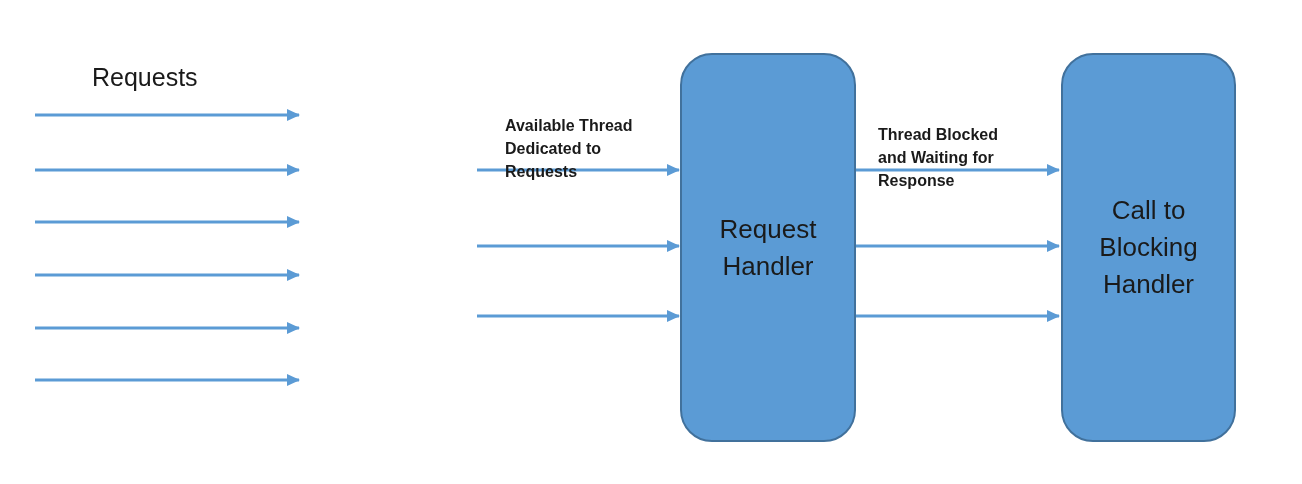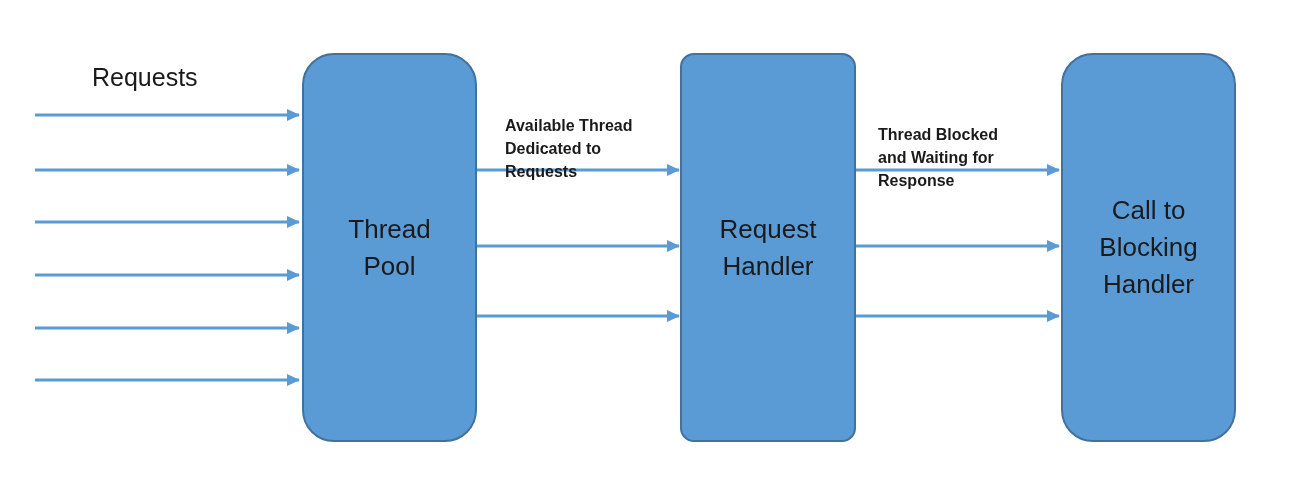--- a/index.html
+++ b/index.html
@@ -24,21 +24,21 @@
     text-align: center;
     background: var(--node-fill, #5b9bd5);
     border: 2px solid var(--node-border, #41719c);
     border-radius: 32px;
     color: var(--text, #1a1a1a);
     font-size: 26px;
     line-height: 37px;
     white-space: pre-line;
   }
   .node-thread-pool     { left: 302px;  top: 53px; width: 175px; height: 389px; }
-  .node-request-handler { left: 680px;  top: 53px; width: 176px; height: 389px; border-radius: 14px; }
+  .node-request-handler { left: 680px;  top: 53px; width: 176px; height: 389px; }
   .node-call-blocking   { left: 1061px; top: 53px; width: 175px; height: 389px; }
   .flow-label {
     position: absolute;
     color: var(--text, #1a1a1a);
     white-space: pre-line;
   }
   .requests-label {
     left: 92px; top: 62px;
     font-size: 25px; line-height: 31px;
   }
@@ -78,24 +78,20 @@
   <div class="flow-label requests-label">Requests</div>
 
   <div class="flow-label edge-annotation annotation-available">Available Thread
 Dedicated to
 Requests</div>
 
   <div class="flow-label edge-annotation annotation-blocked">Thread Blocked
 and Waiting for
 Response</div>
 
-  <div class="node node-thread-pool">
-    <span>Thread
-Pool</span>
-  </div>
 
   <div class="node node-request-handler">
     <span>Request
 Handler</span>
   </div>
 
   <div class="node node-call-blocking">
     <span>Call to
 Blocking
 Handler</span>

